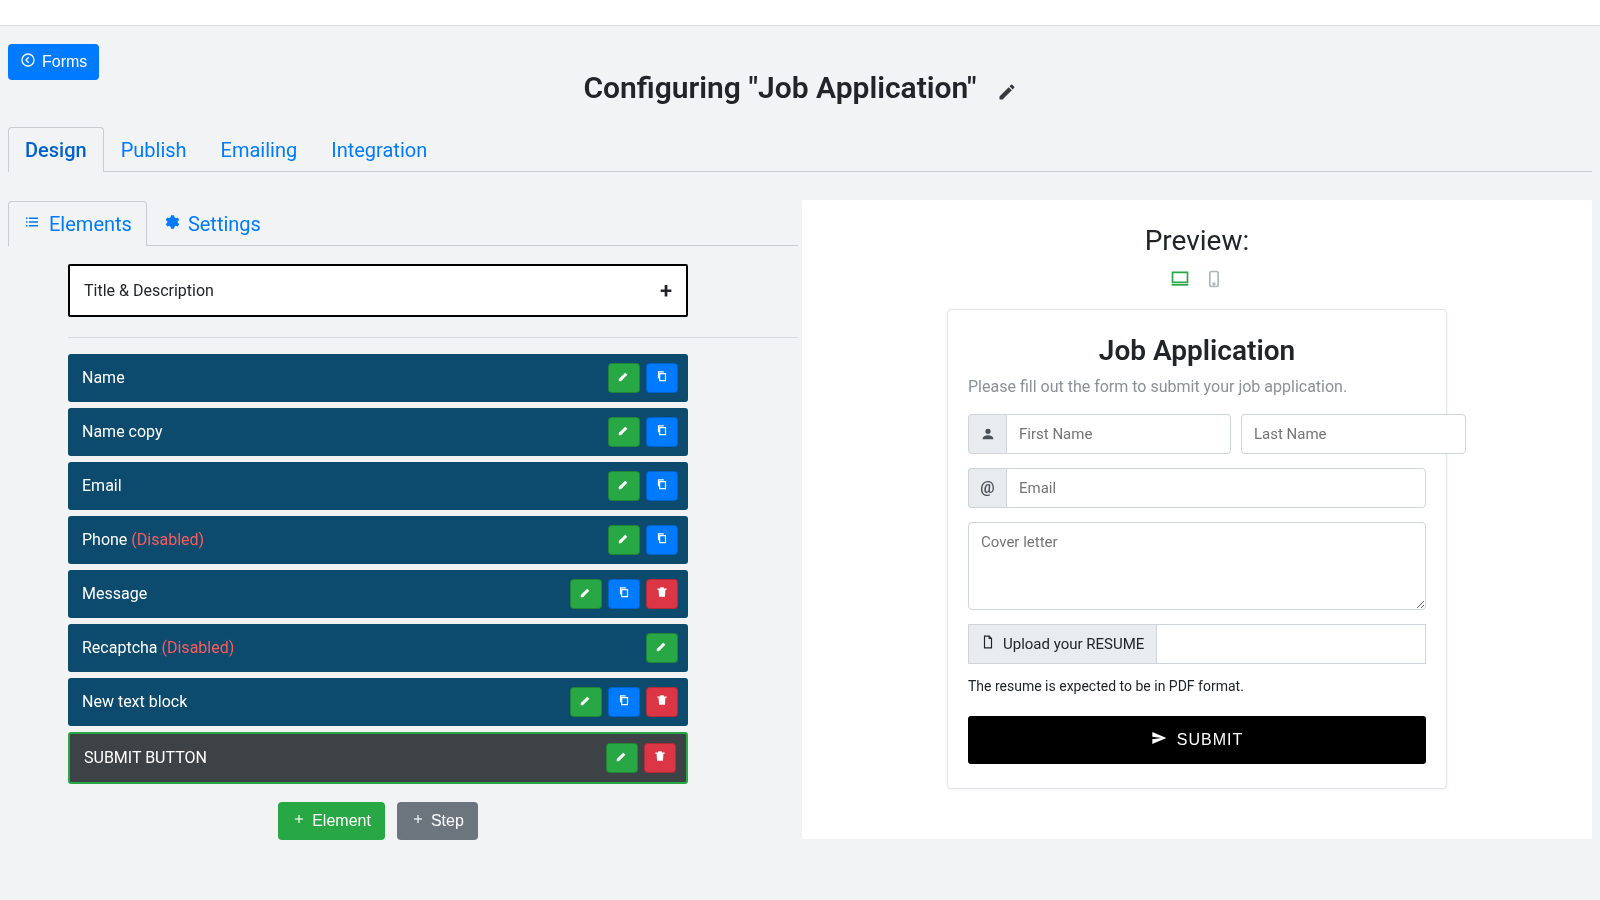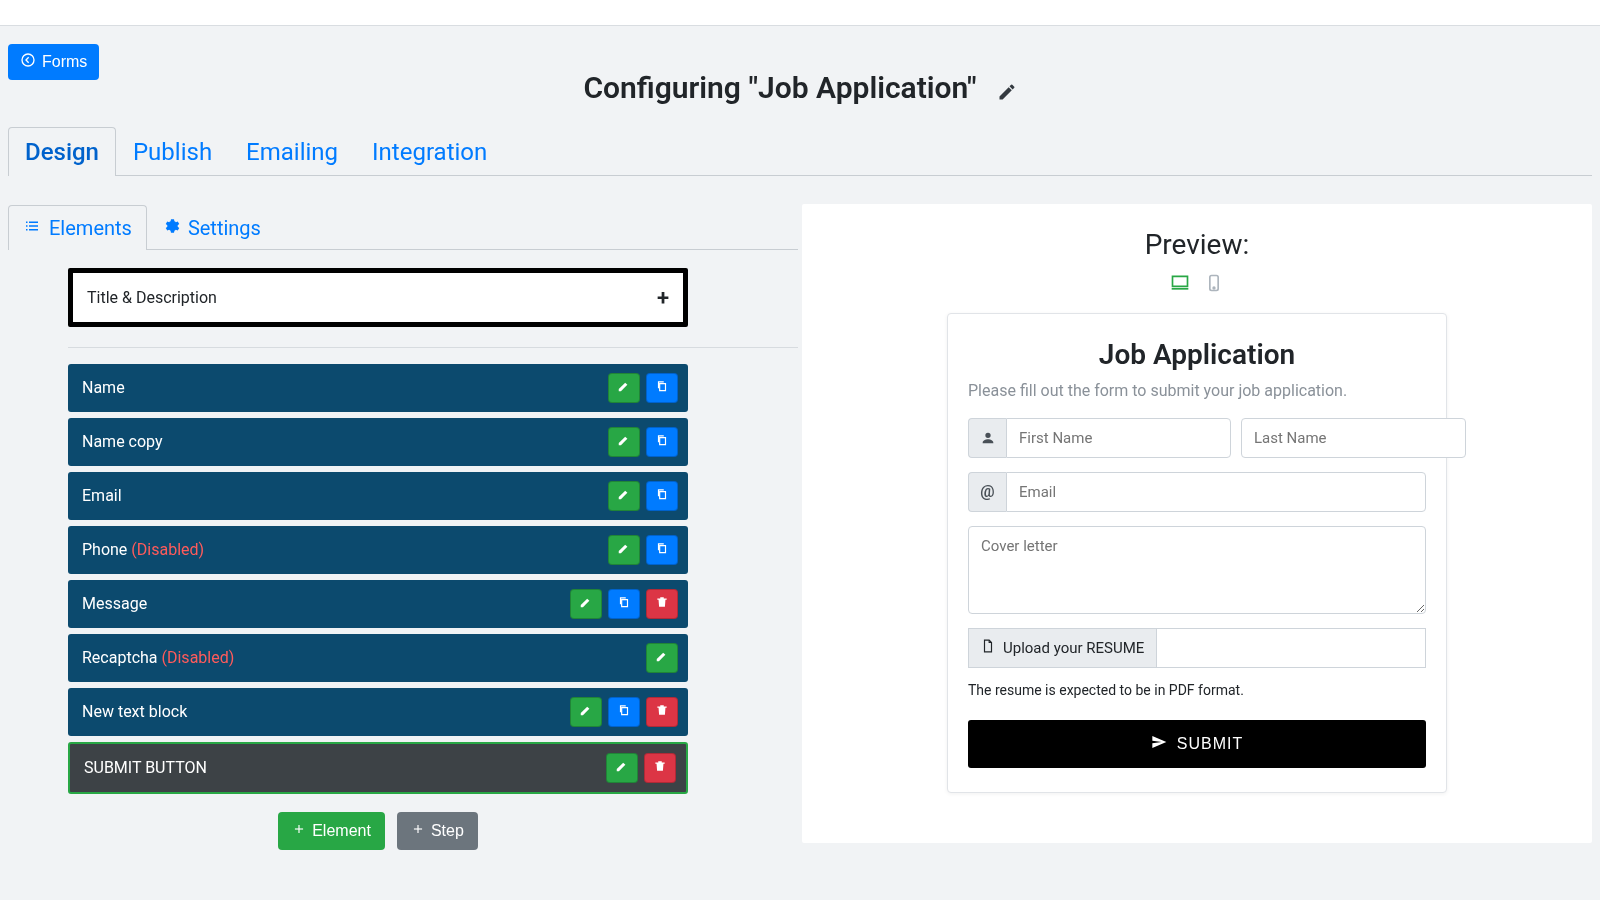--- a/index.html
+++ b/index.html
@@ -51,21 +51,21 @@
     cursor: pointer;
   }
   .main-tabs {
     display: flex;
     border-bottom: 1px solid #c8cdd2;
     gap: 0;
   }
   .main-tab {
     padding: 10px 16px;
     color: #007bff;
-    font-size: 24px;
+    font-size: 20px;
     cursor: pointer;
     border: 1px solid transparent;
     border-bottom: none;
     position: relative;
     top: 1px;
     background: transparent;
     border-radius: 4px 4px 0 0;
   }
   .main-tab.active {
     color: #0062cc;
@@ -102,21 +102,21 @@
   }
   .sub-tab.active {
     background: #f1f3f5;
     border-color: #c8cdd2 #c8cdd2 #f1f3f5 #c8cdd2;
   }
   .sub-tab svg { width: 18px; height: 18px; }
 
   .editor-area { padding: 18px 0 0 60px; }
   .accordion {
     background: #fff;
-    border: 5px solid #000000;
+    border: 2px solid #000000;
     border-radius: 2px;
     padding: 12px 14px;
     display: flex;
     justify-content: space-between;
     align-items: center;
     cursor: pointer;
     width: 620px;
     max-width: 100%;
   }
   .accordion .plus { font-size: 22px; font-weight: 600; }

